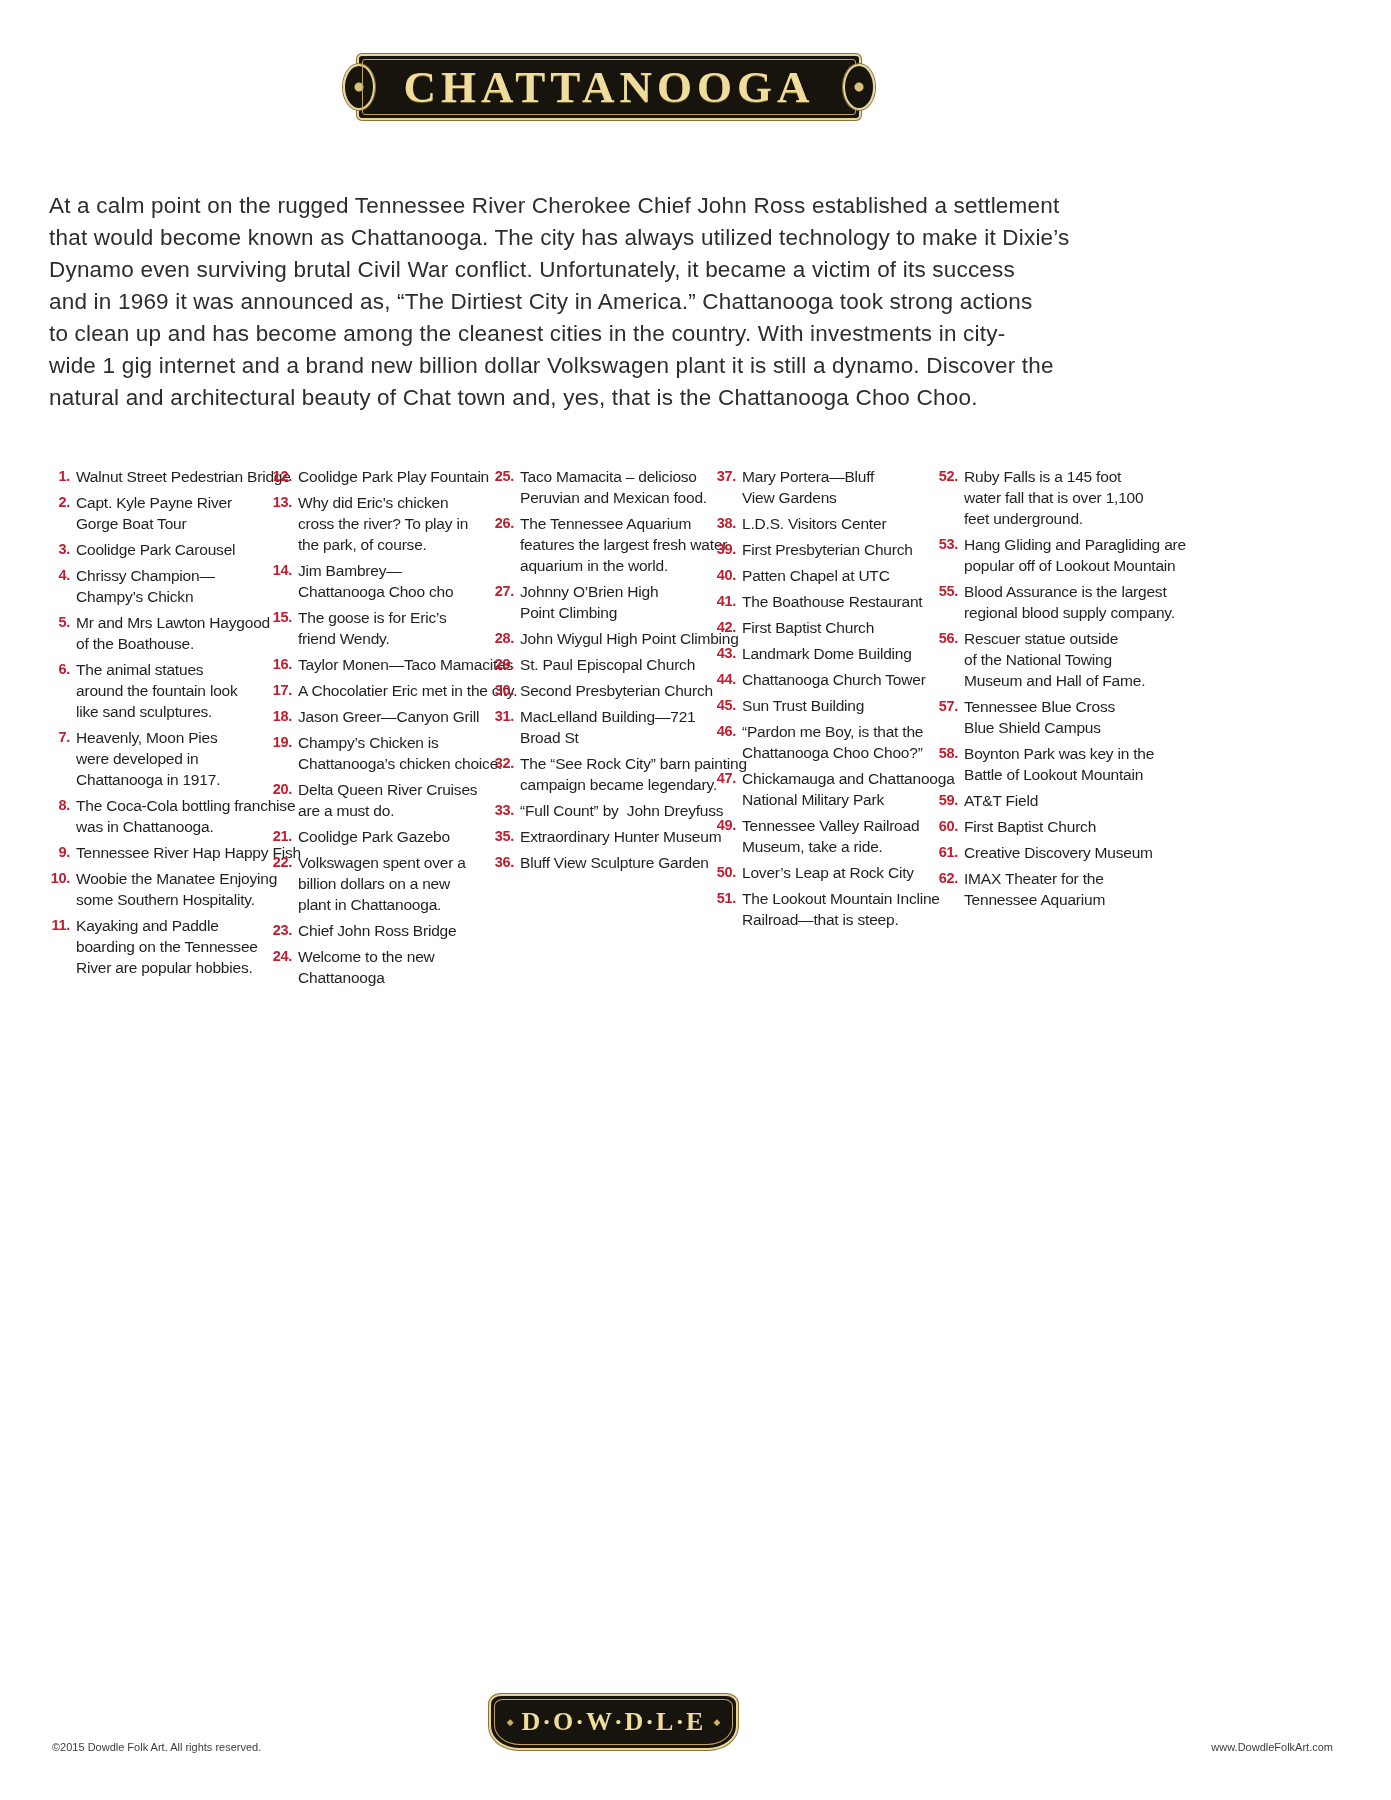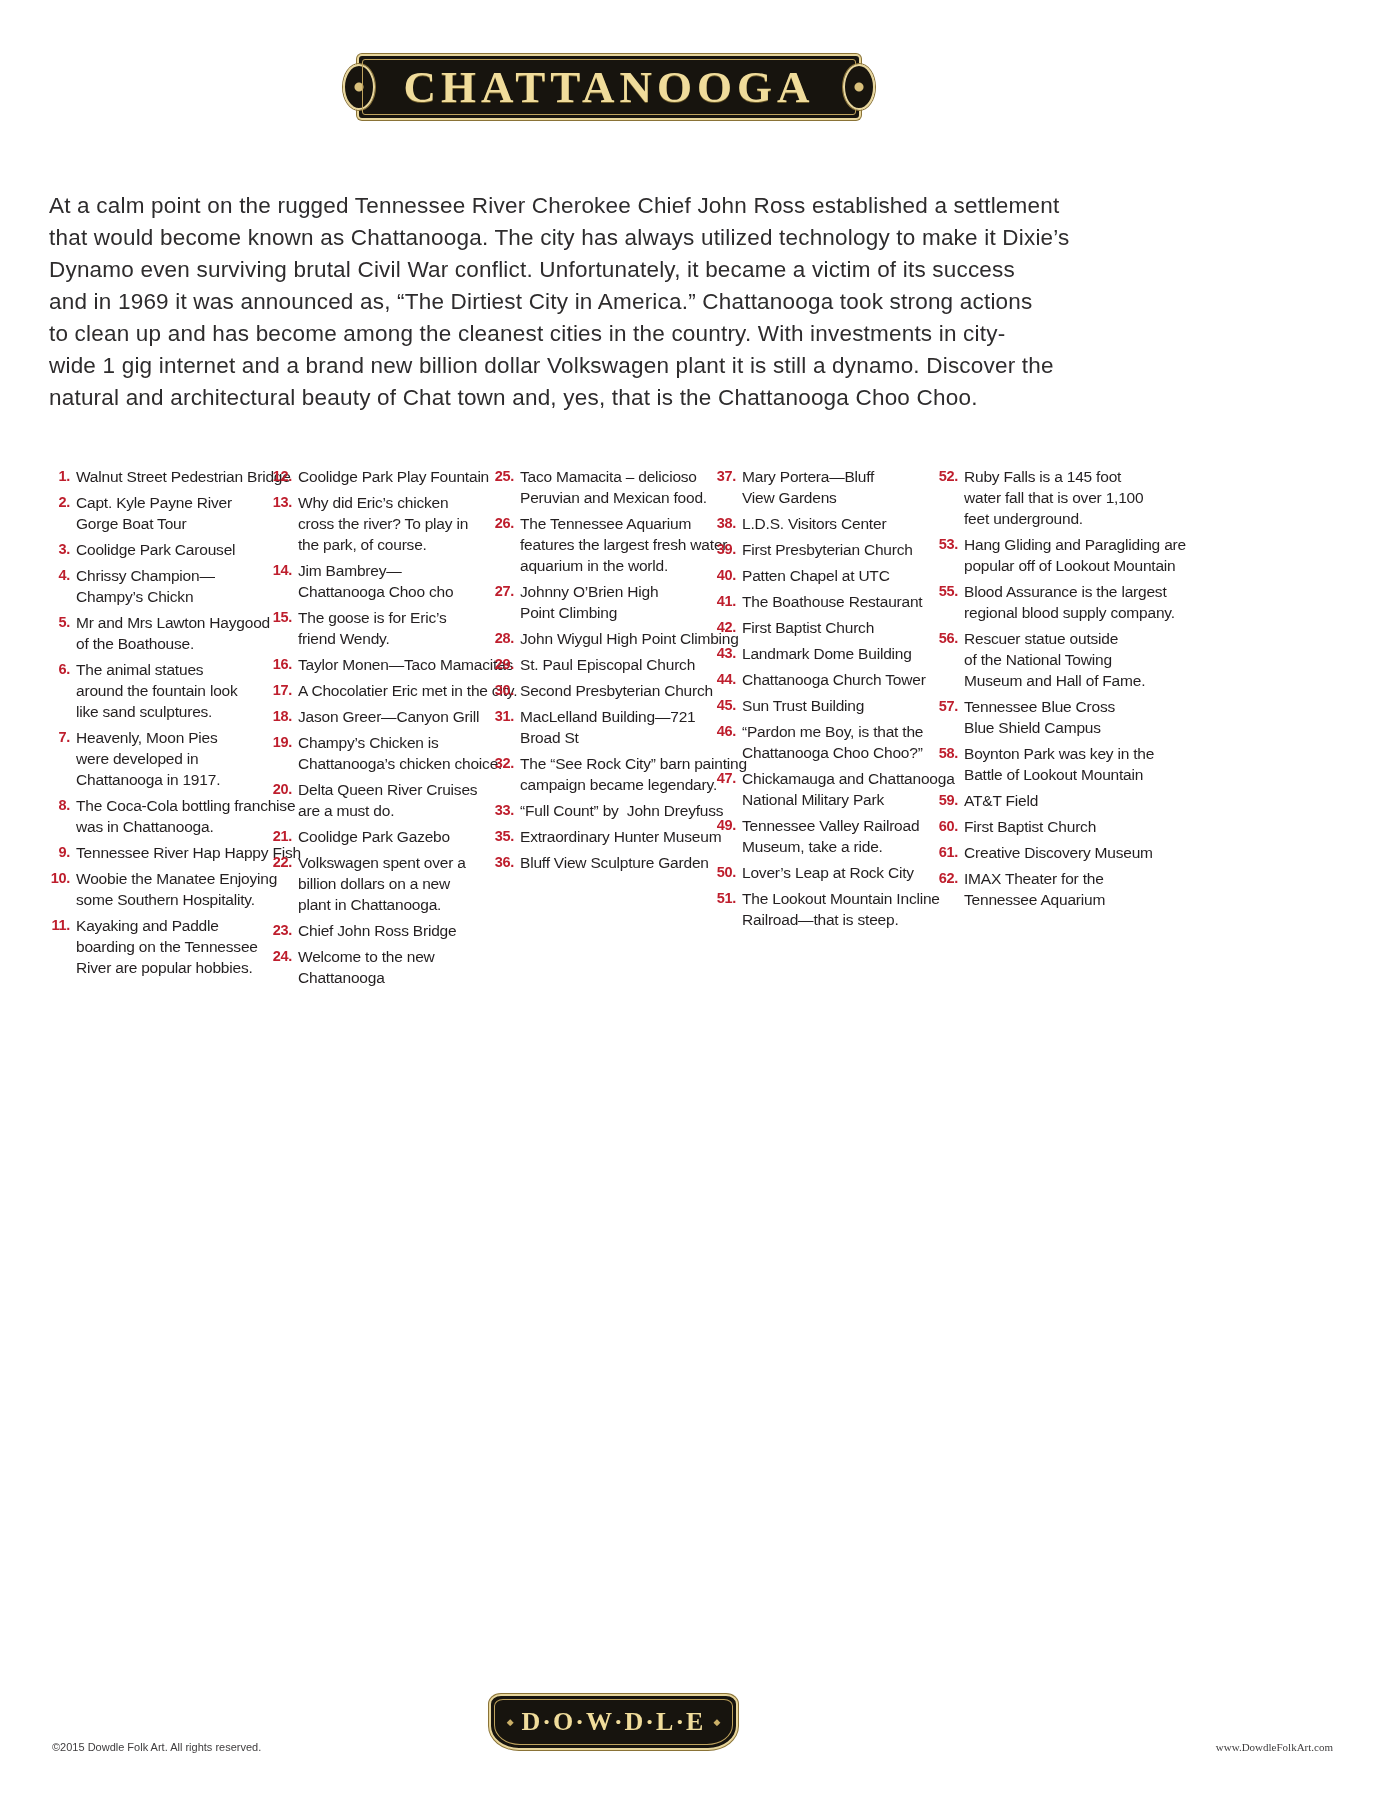--- a/index.html
+++ b/index.html
@@ -51,21 +51,21 @@
     color:var(--accent-red,#be1e2d); font-weight:700;
     font-size:14.5px; line-height:21px; letter-spacing:-0.3px;
   }
   .txt {
     margin-left:6px; white-space:pre; overflow:visible;
     font-size:15.5px; line-height:21px; letter-spacing:-0.2px; color:#231f20;
   }
 
   
   .footer-left  { position:absolute; left:52px;  bottom:47px; font-size:11px; color:#3f3d3e; }
-  .footer-right { position:absolute; right:58px; bottom:47px; font-size:11px; color:#3f3d3e;font-family:Liberation Serif, serif; }
+  .footer-right { position:absolute; right:58px; bottom:47px; font-size:11px; color:#3f3d3e; }
   .dowdle-plaque {
     position:absolute; left:489px; bottom:50px; width:245px; height:52px;
     background:var(--badge-bg,#17140e);
     border:2px solid #e8d69c;
     border-radius:12px 12px 30px 30px / 10px 10px 24px 24px;
     box-shadow:0 0 0 1px #8a7337;
     display:flex; align-items:center; justify-content:center; gap:8px;
   }
   .dowdle-plaque .pinstripe {
     position:absolute; inset:3px; border:1px solid #bfa35e;

